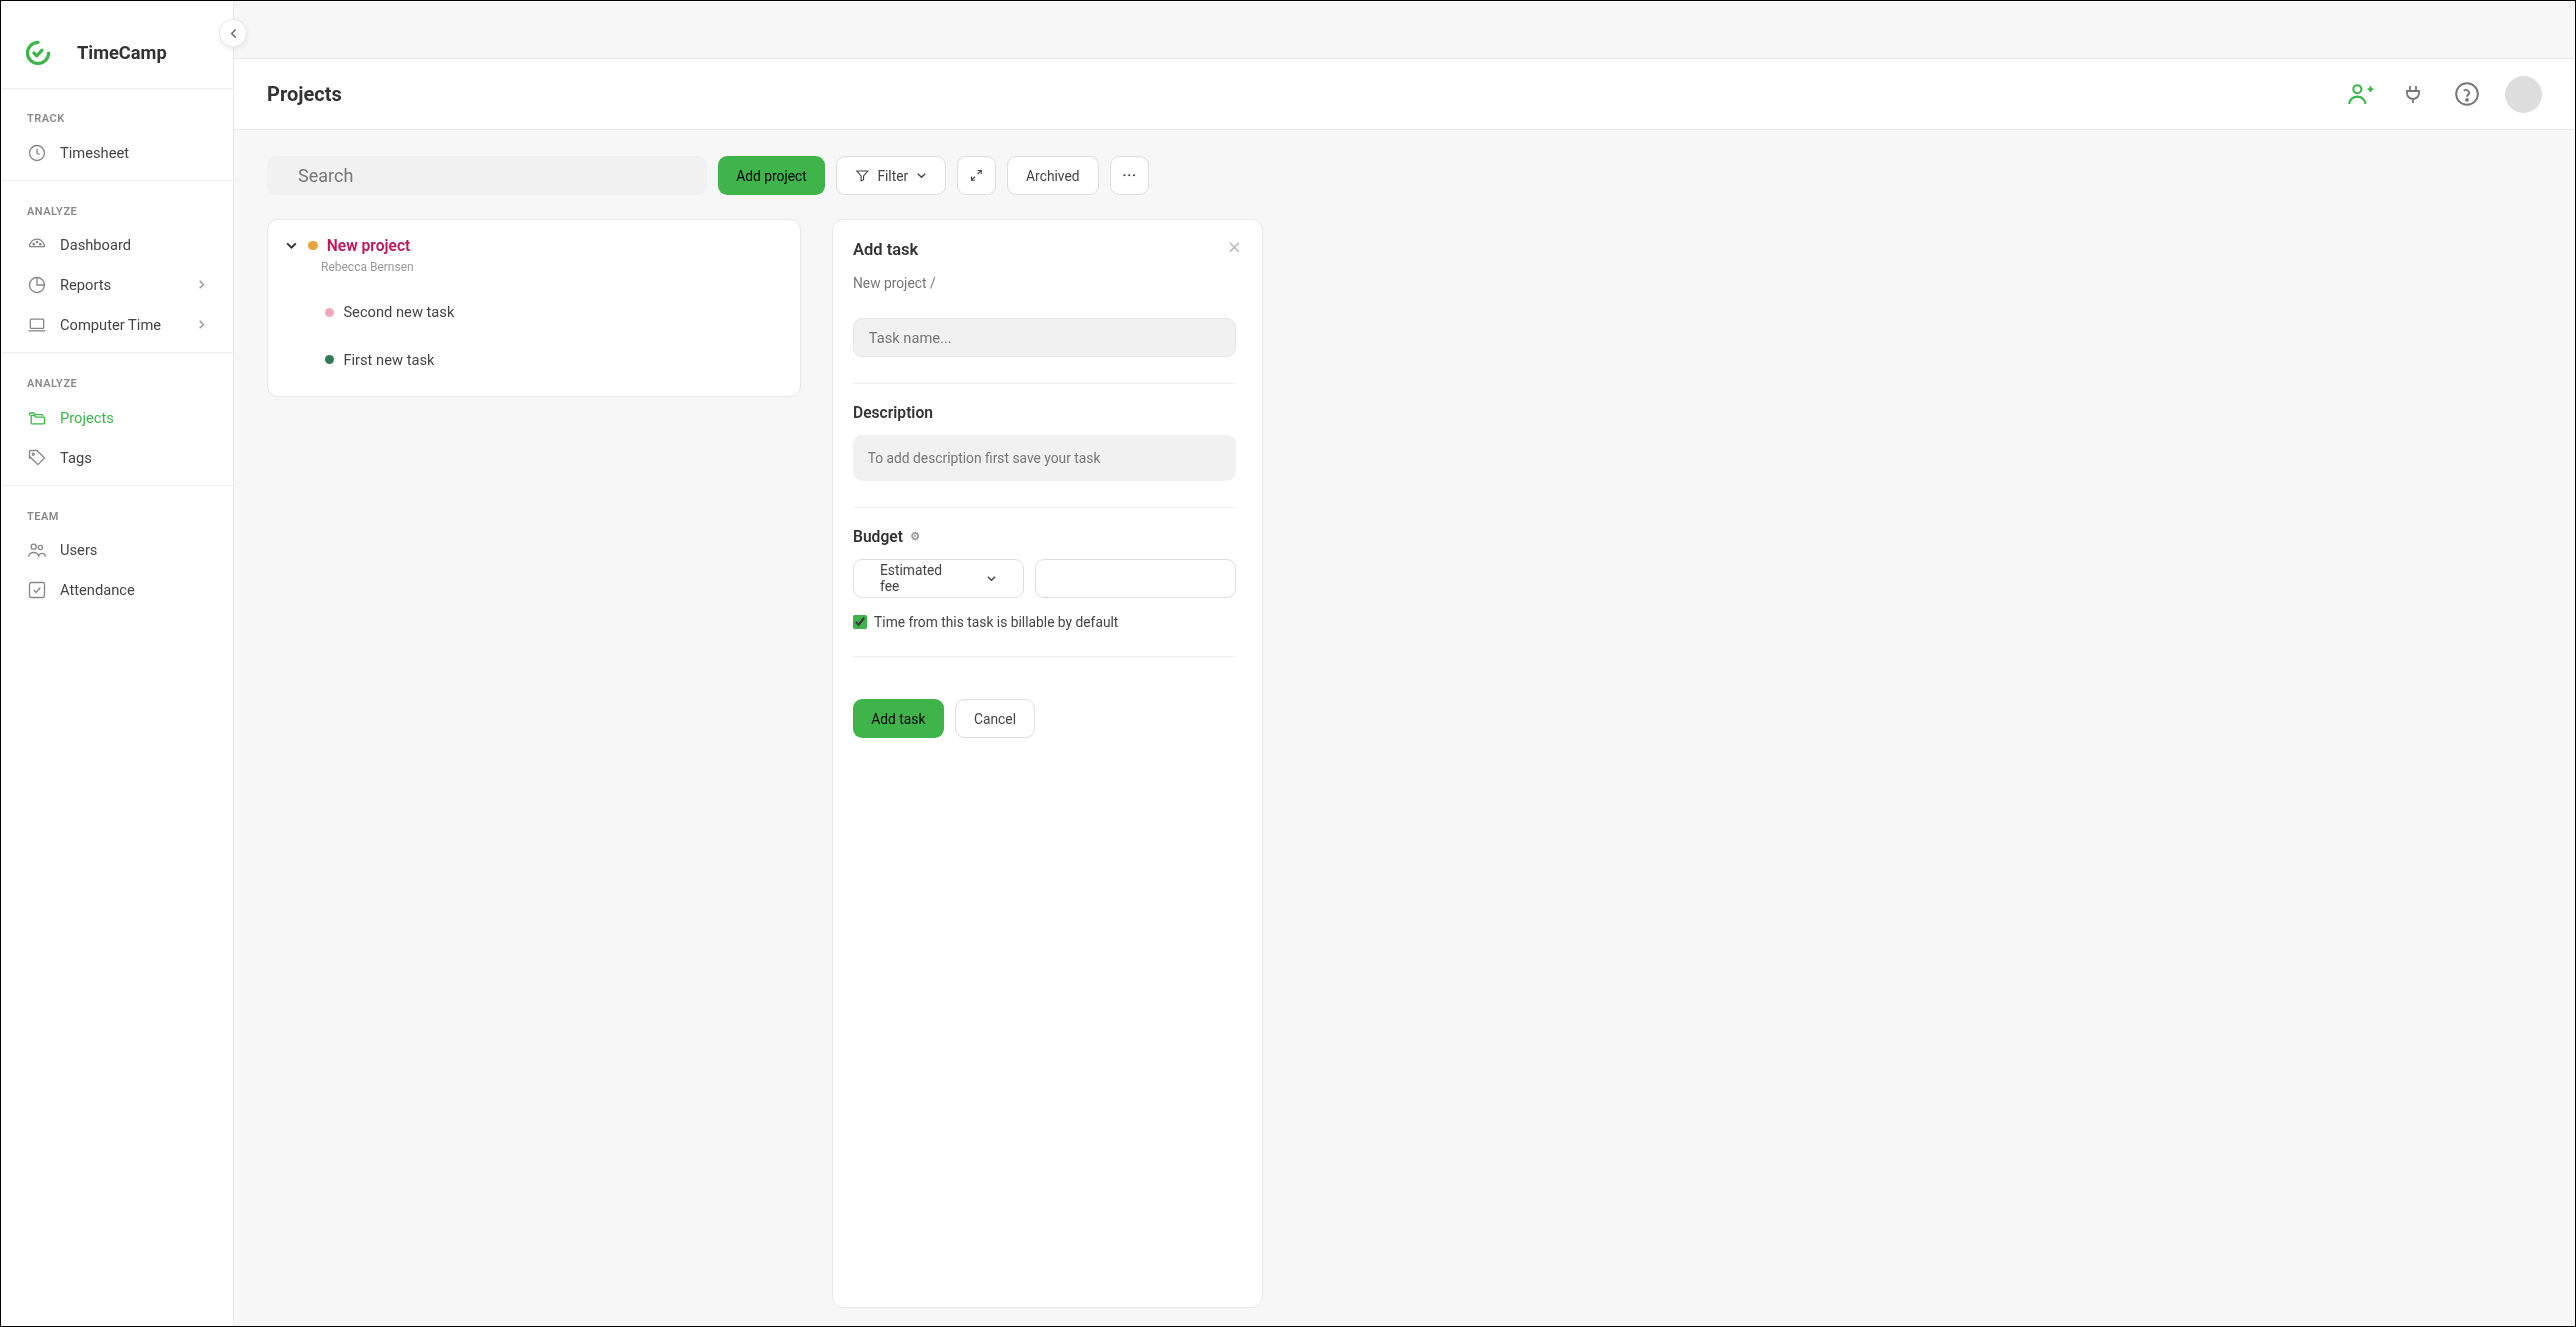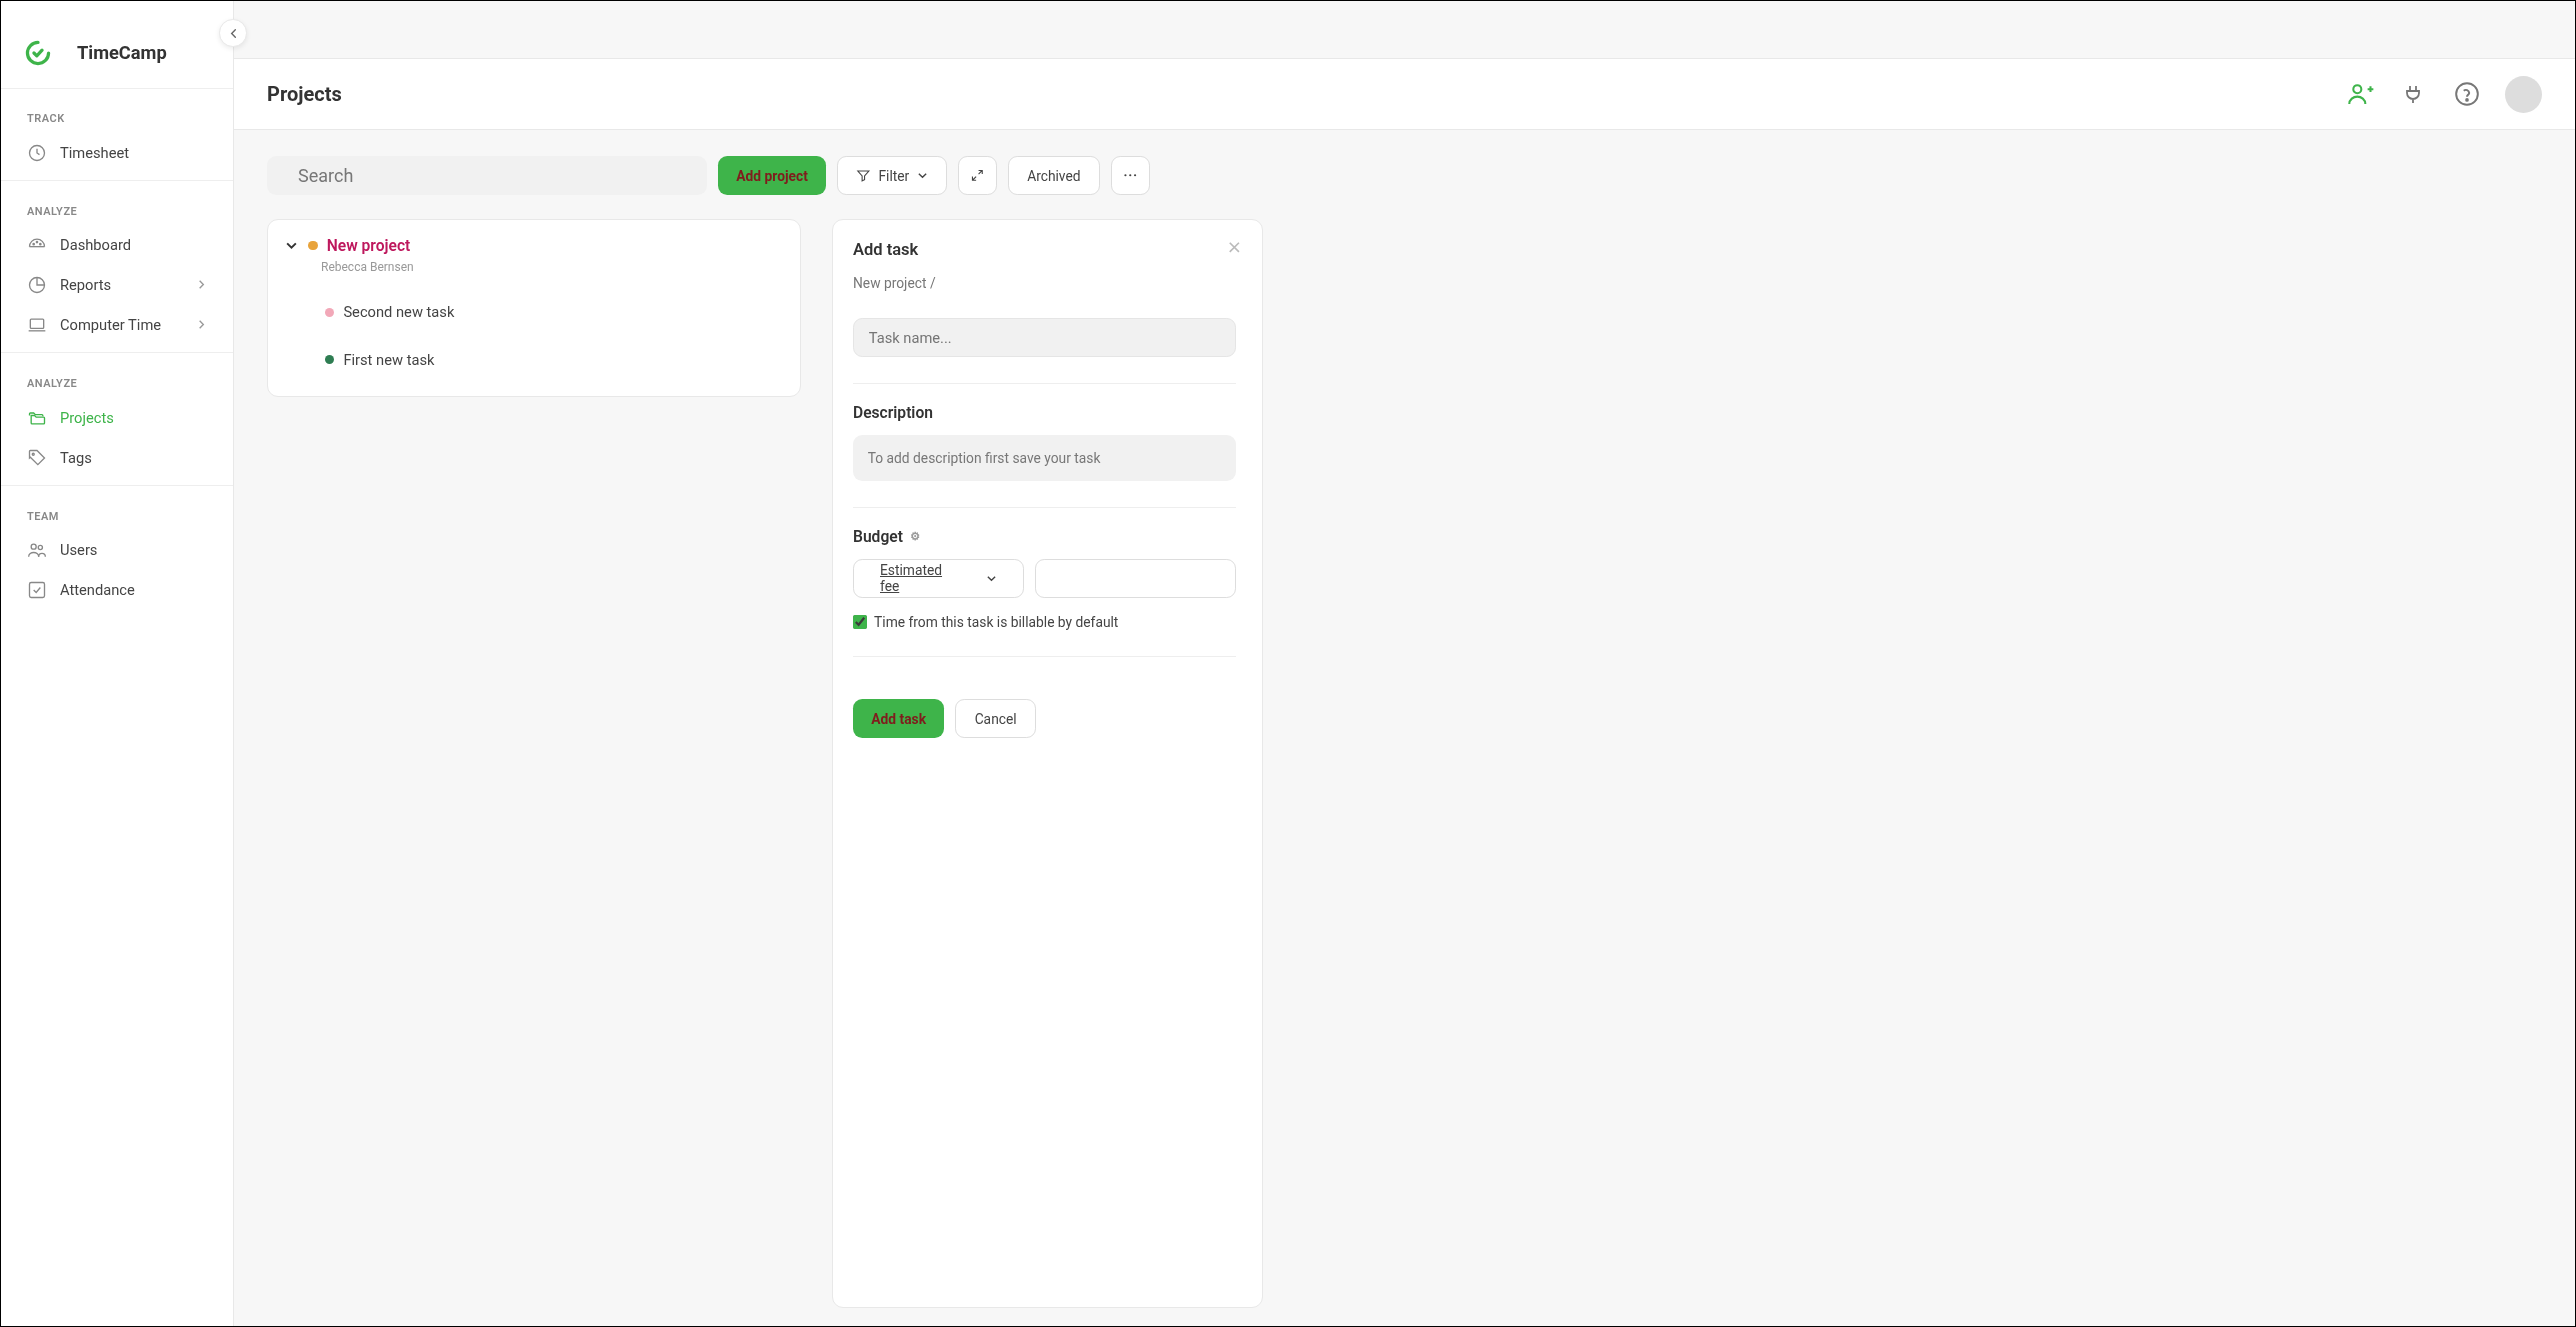--- a/index.html
+++ b/index.html
@@ -21,21 +21,21 @@
 .page-header { display: flex; align-items: center; padding: 16.5px 33px; background: #fff; border-bottom: 0.9px solid #e8e8e8; }
 .page-title { font-size: 20px; font-weight: 700; color: #333; }
 .header-actions { margin-left: auto; display: flex; align-items: center; gap: 24px; }
 .icon-btn { width: 29px; height: 29px; display: flex; align-items: center; justify-content: center; cursor: pointer; color: #777; }
 .icon-btn.green { color: #3eb44a; }
 .avatar { width: 37px; height: 37px; border-radius: 50%; background: #ddd; }
 .toolbar { display: flex; gap: 11px; padding: 26px 33px 14.7px; align-items: center; }
 .search-input { flex: 0 0 440px; height: 39px; background: #f1f1f1; border: none; border-radius: 9.2px; padding: 0 31px; font-size: 18px; color: #555; }
 .search-input::placeholder { color: #777; }
 .btn { height: 39px; padding: 0 18.3px; border-radius: 9.2px; font-size: 13.8px; display: flex; align-items: center; gap: 7.3px; cursor: pointer; border: 0.9px solid #ddd; background: #fff; color: #444; }
-.btn.primary { background: #3eb44a; color: #7f1d1d; border: none; font-weight: 700; }
+.btn.primary { background: #3eb44a; color: #000000; border: none; font-weight: 400; }
 .btn.icon-only { width: 39px; padding: 0; justify-content: center; }
 .content-row { display: flex; gap: 31px; padding: 9.2px 33px 18.3px; overflow: hidden; flex: 1; }
 .projects-panel { width: 534px; background: #fff; border: 0.9px solid #e8e8e8; border-radius: 11px; padding: 13px 0; height: fit-content; }
 .project-head { display: flex; align-items: center; padding: 3.7px 16.5px; gap: 9.2px; cursor: pointer; }
 .proj-chevron { width: 14.7px; display: flex; align-items: center; justify-content: center; color: #333; }
 .dot { width: 9.2px; height: 9.2px; border-radius: 50%; display: inline-block; flex-shrink: 0; }
 .dot.orange { background: #e8a33b; }
 .dot.pink { background: #f2a8b8; }
 .dot.green { background: #2e7d52; }
 .proj-name { font-size: 15.6px; font-weight: 600; color: #be185d; }
@@ -46,21 +46,21 @@
 .detail-scroll::-webkit-scrollbar { width: 6.4px; }
 .detail-scroll::-webkit-scrollbar-thumb { background: #ccc; border-radius: 3.7px; }
 .detail-title { font-size: 16.5px; font-weight: 600; color: #333; }
 .close-x { position: absolute; top: 20px; right: 20px; color: #bbb; cursor: pointer; }
 .breadcrumb { margin-top: 16.5px; font-size: 13.8px; color: #777; }
 .input-lg { width: 100%; height: 39px; background: #f1f1f1; border: 0.9px solid #e5e5e5; border-radius: 9.2px; padding: 0 14.7px; font-size: 14.7px; margin-top: 27px; }
 .hr { border-top: 0.9px solid #eee; margin: 26px 0 20px; }
 .sec-label { font-size: 15.6px; font-weight: 600; color: #333; margin-bottom: 13px; display: flex; align-items: center; gap: 7.3px; }
 .desc-box { background: #f1f1f1; border-radius: 9.2px; padding: 14.7px; color: #777; font-size: 13.8px; }
 .budget-row { display: flex; gap: 11px; margin-bottom: 16.5px; }
-.select-like { height: 39px; border: 0.9px solid #ddd; border-radius: 9.2px; display: flex; align-items: center; justify-content: center; gap: 22px; padding: 0 26px; font-size: 13.8px; color: #444; cursor: pointer; text-decoration: underline; }
+.select-like { height: 39px; border: 0.9px solid #ddd; border-radius: 9.2px; display: flex; align-items: center; justify-content: center; gap: 22px; padding: 0 26px; font-size: 13.8px; color: #444; cursor: pointer; }
 .num-input { flex: 1; height: 39px; border: 0.9px solid #ddd; border-radius: 9.2px; padding: 0 11px; }
 .check-row { display: flex; align-items: center; gap: 7.3px; font-size: 13.8px; color: #444; }
 .check-row input { accent-color: #3eb44a; width: 13.8px; height: 13.8px; }
 .footer-btns { display: flex; gap: 11px; margin-top: 22px; }
 .gear { font-size: 11px; color: #999; }
 </style>
 </head>
 <body>
 
 <aside class="sidebar">

